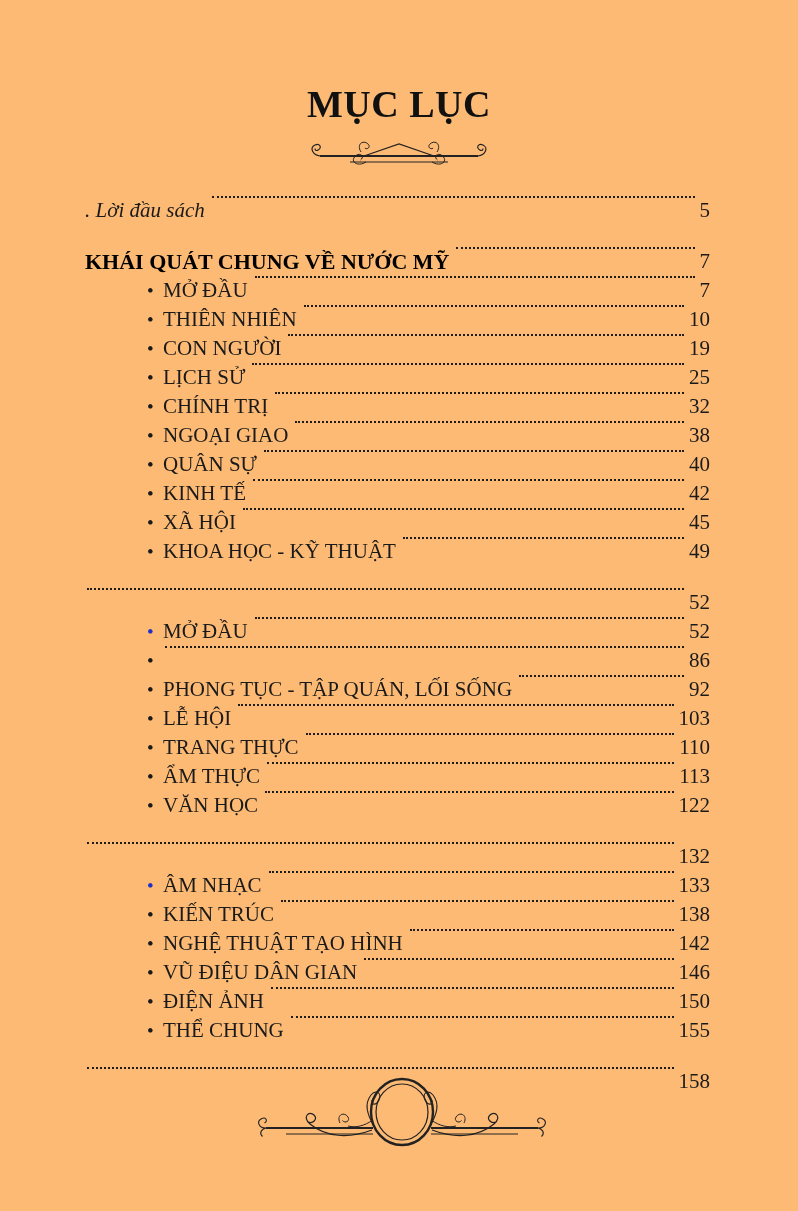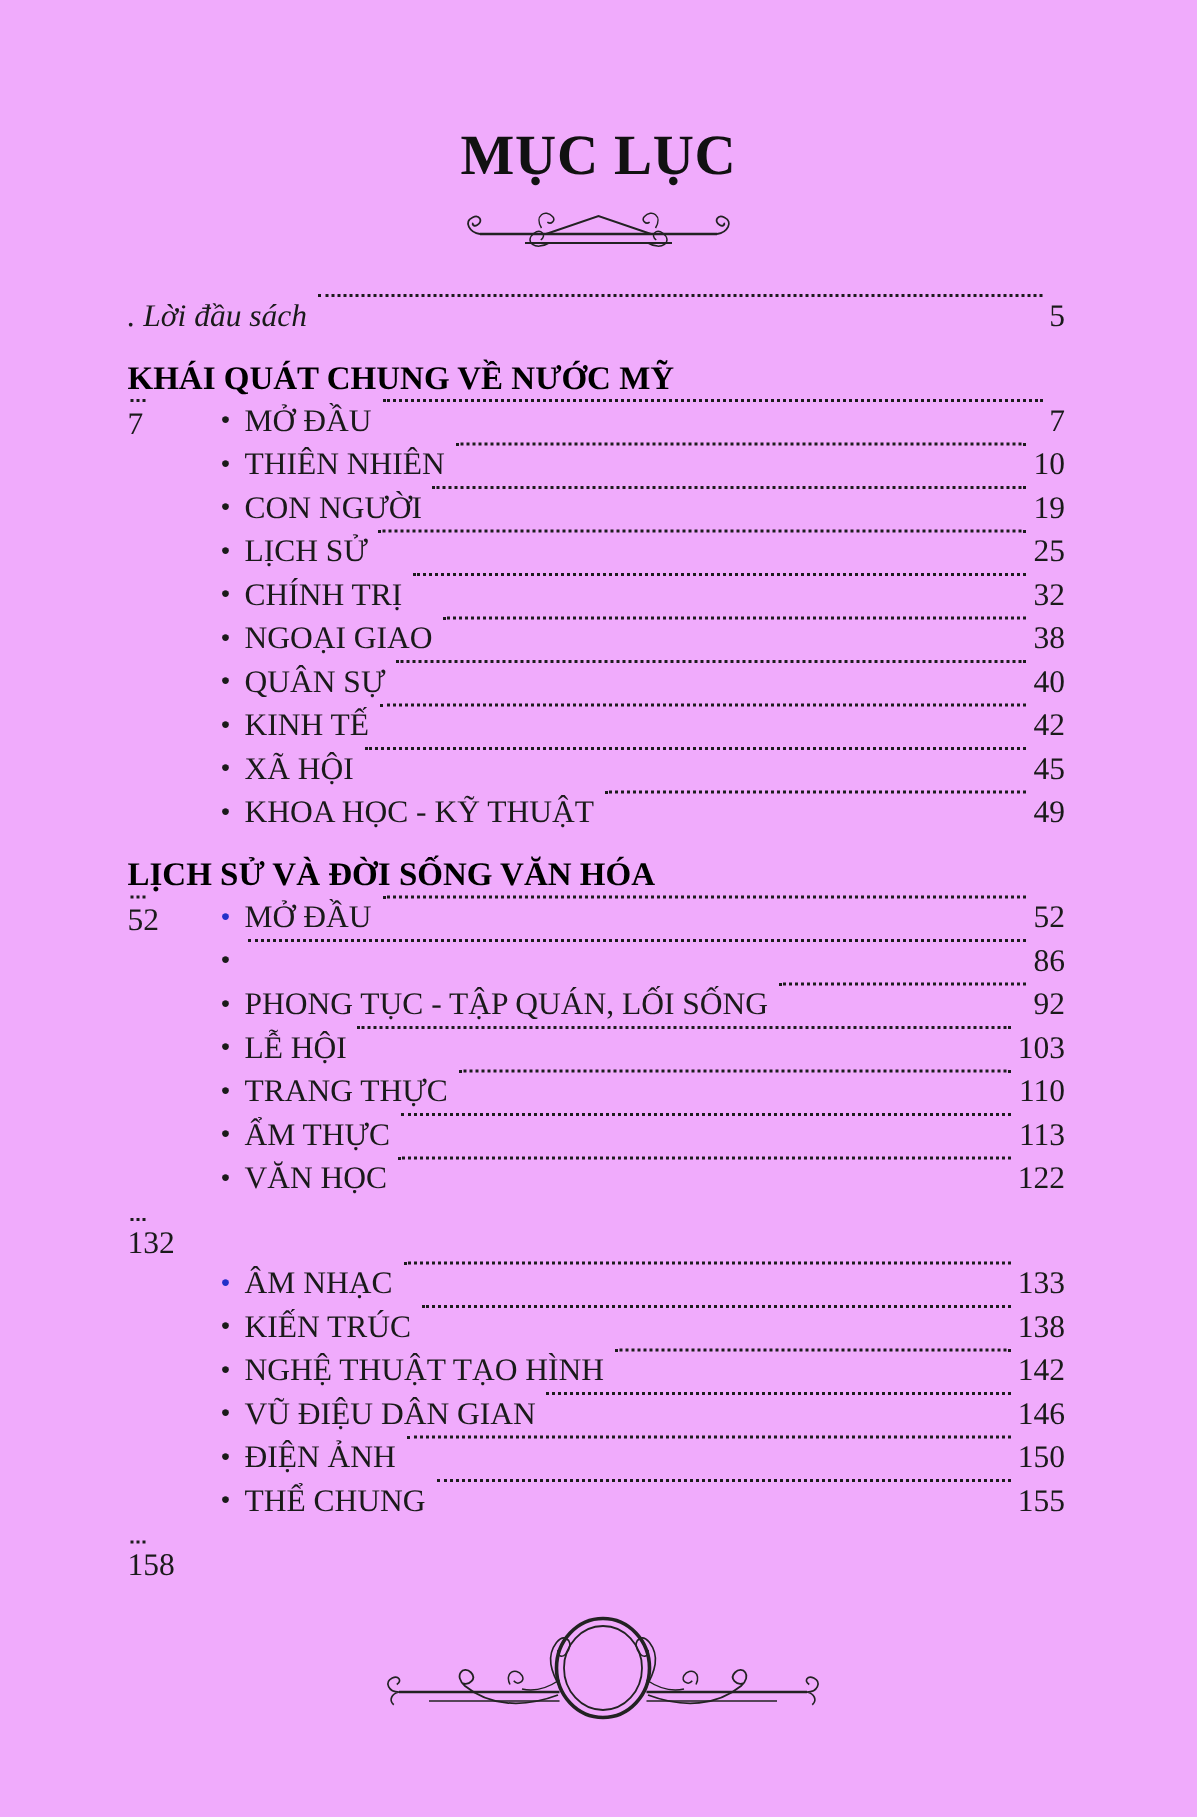--- a/index.html
+++ b/index.html
@@ -4,21 +4,21 @@
 <style>
   html, body {
     margin: 0;
     padding: 0;
     background: #ffffff;
   }
   .page {
     position: relative;
     width: 798px;
     height: 1211px;
-    background: #f0abfc;
+    background: #fdba74;
     font-family: "Liberation Serif", serif;
     color: #1a1a1a;
     overflow: hidden;
   }
   .title {
     position: absolute;
     top: 82px;
     left: 0;
     width: 798px;
     margin: 0;
@@ -42,21 +42,21 @@
     width: 625px;
   }
   .row {
     display: flex;
     align-items: flex-start;
     height: 29px;
     line-height: 29px;
     font-size: 21px;
     white-space: nowrap;
   }
-  .row.section { margin-top: 12px; flex-direction: column; }
+  .row.section { margin-top: 22px; }
   .row.section .label {
     font-weight: 700;
     font-size: 22px;
     color: #000000;
   }
   .row.preface .label {
     font-style: italic;
     font-size: 21px;
   }
   .row.item { padding-left: 62px; }
@@ -191,21 +191,20 @@
     <span class="pagenum">45</span>
   </div>
       <div class="row item">
     <span class="bullet">•</span>
     <span class="label">KHOA HỌC - KỸ THUẬT</span>
     <span class="leader"></span>
     <span class="pagenum">49</span>
   </div>
       <div class="row section">
 
-    <span class="label">LỊCH SỬ VÀ ĐỜI SỐNG VĂN HÓA</span>
     <span class="leader"></span>
     <span class="pagenum">52</span>
   </div>
       <div class="row item">
     <span class="bullet" style="color: rgb(34, 48, 200);">•</span>
     <span class="label">MỞ ĐẦU</span>
     <span class="leader"></span>
     <span class="pagenum">52</span>
   </div>
       <div class="row item">

